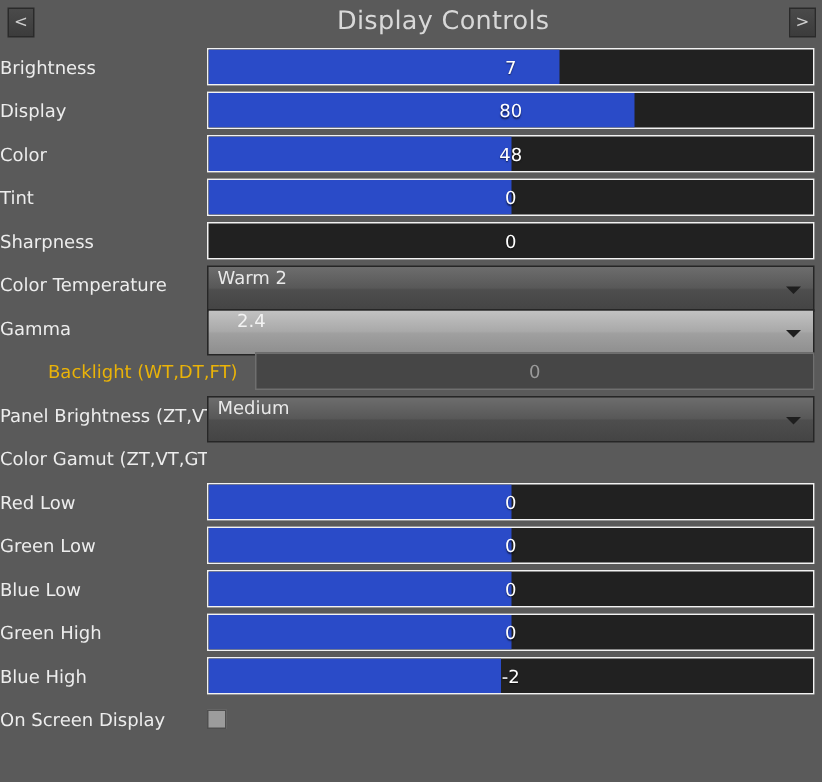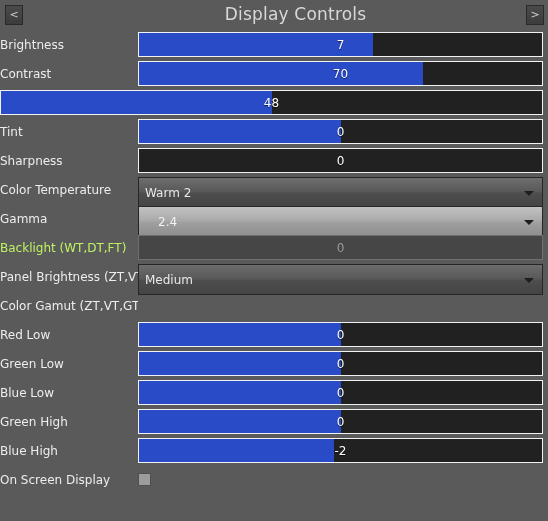--- a/index.html
+++ b/index.html
@@ -73,21 +73,21 @@
   .row-label {
     width: 138px;
     flex: 0 0 138px;
     padding-right: 7px;
     box-sizing: border-box;
     font-size: 12px;
     color: #ededed;
     white-space: nowrap;
     overflow: hidden;
   }
-  .row.disabled .row-label { color: #bef264; }
+  .row.disabled .row-label { color: #eab308; margin-left: 32px; }
 
   .row-control {
     flex: 1 1 auto;
     margin-right: 5px;
     position: relative;
     height: 25px;
   }
 
   
   .slider {
@@ -130,21 +130,20 @@
   
   .dropdown {
     position: relative;
     width: 100%;
     height: 31px;
     background: linear-gradient(to bottom, #6d6d6d 0%, #585858 48%, #4e4e4e 52%, #444444 100%);
     border: 1px solid #262626;
     box-sizing: border-box;
     cursor: pointer;
     display: flex;
-    align-items: center;
   }
   .dropdown.hover {
     background: linear-gradient(to bottom, #c2c2c2 0%, #a9a9a9 48%, #a0a0a0 52%, #8e8e8e 100%);
     padding-left: 13px;
   }
   .dropdown .dd-text {
     padding-left: 6px;
     font-size: 12px;
     color: #e9e9e9;
     white-space: nowrap;
@@ -192,29 +191,30 @@
       <div class="row">
         <div class="row-label">Brightness</div>
         <div class="row-control">
           <div class="slider">
             <div class="fill" style="width: 58%;"></div>
             <div class="val">7</div>
           </div>
         </div>
       </div>
       <div class="row">
-        <div class="row-label">Contrast</div>
+        <div class="row-label">Display</div>
         <div class="row-control">
           <div class="slider">
             <div class="fill" style="width: 70.5%;"></div>
-            <div class="val">70</div>
-          </div>
-        </div>
-      </div>
-      <div class="row">
+            <div class="val">80</div>
+          </div>
+        </div>
+      </div>
+      <div class="row">
+        <div class="row-label">Color</div>
         <div class="row-control">
           <div class="slider">
             <div class="fill" style="width: 50%;"></div>
             <div class="val">48</div>
           </div>
         </div>
       </div>
       <div class="row">
         <div class="row-label">Tint</div>
         <div class="row-control">

